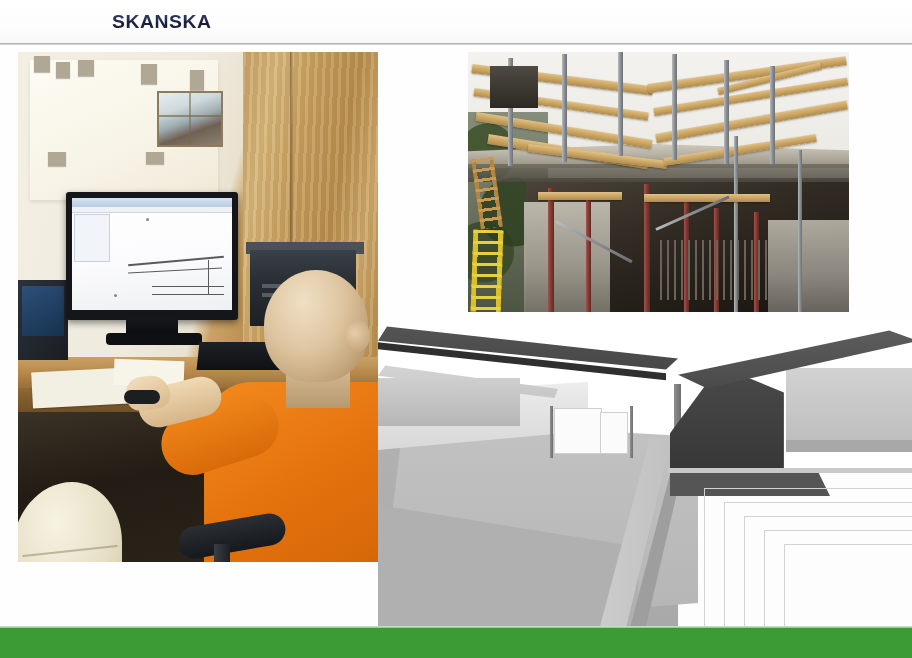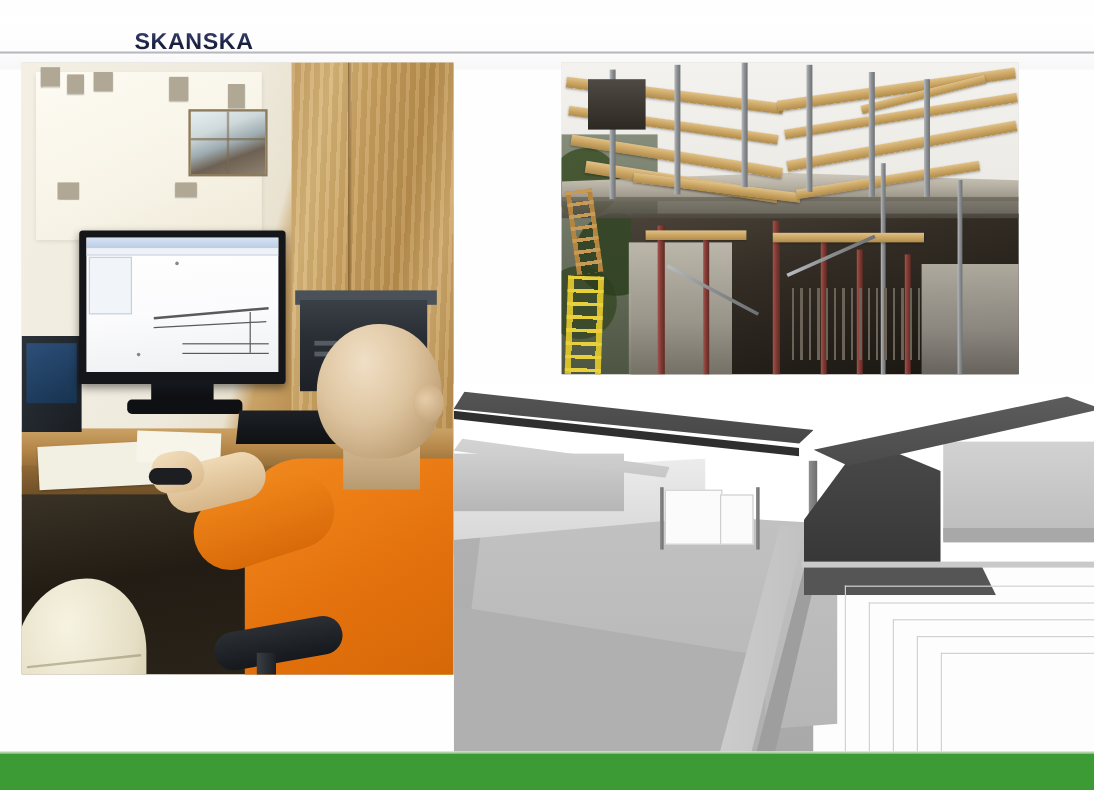--- a/index.html
+++ b/index.html
@@ -13,21 +13,21 @@
   }
   .slide{
     position:absolute;inset:0;
     width:912px;height:658px;
     background:#fefefe;
     overflow:hidden;
   }
 
   
   .header{
-    position:absolute;left:0;top:14px;width:912px;height:44px;
+    position:absolute;left:0;top:0;width:912px;height:44px;
     background:linear-gradient(to bottom,#ffffff 0%,#fdfdfd 60%,#f7f7f7 100%);
   }
   .logo{
     position:absolute;left:112px;top:11px;
     font-family:"Liberation Sans", sans-serif;
     font-size:19px;font-weight:bold;
     letter-spacing:0.5px;
     color:#262d52;
     background:linear-gradient(to bottom,#3a4370 0%,#222a4e 45%,#161c38 55%,#2b3358 100%);
     -webkit-background-clip:text;background-clip:text;

